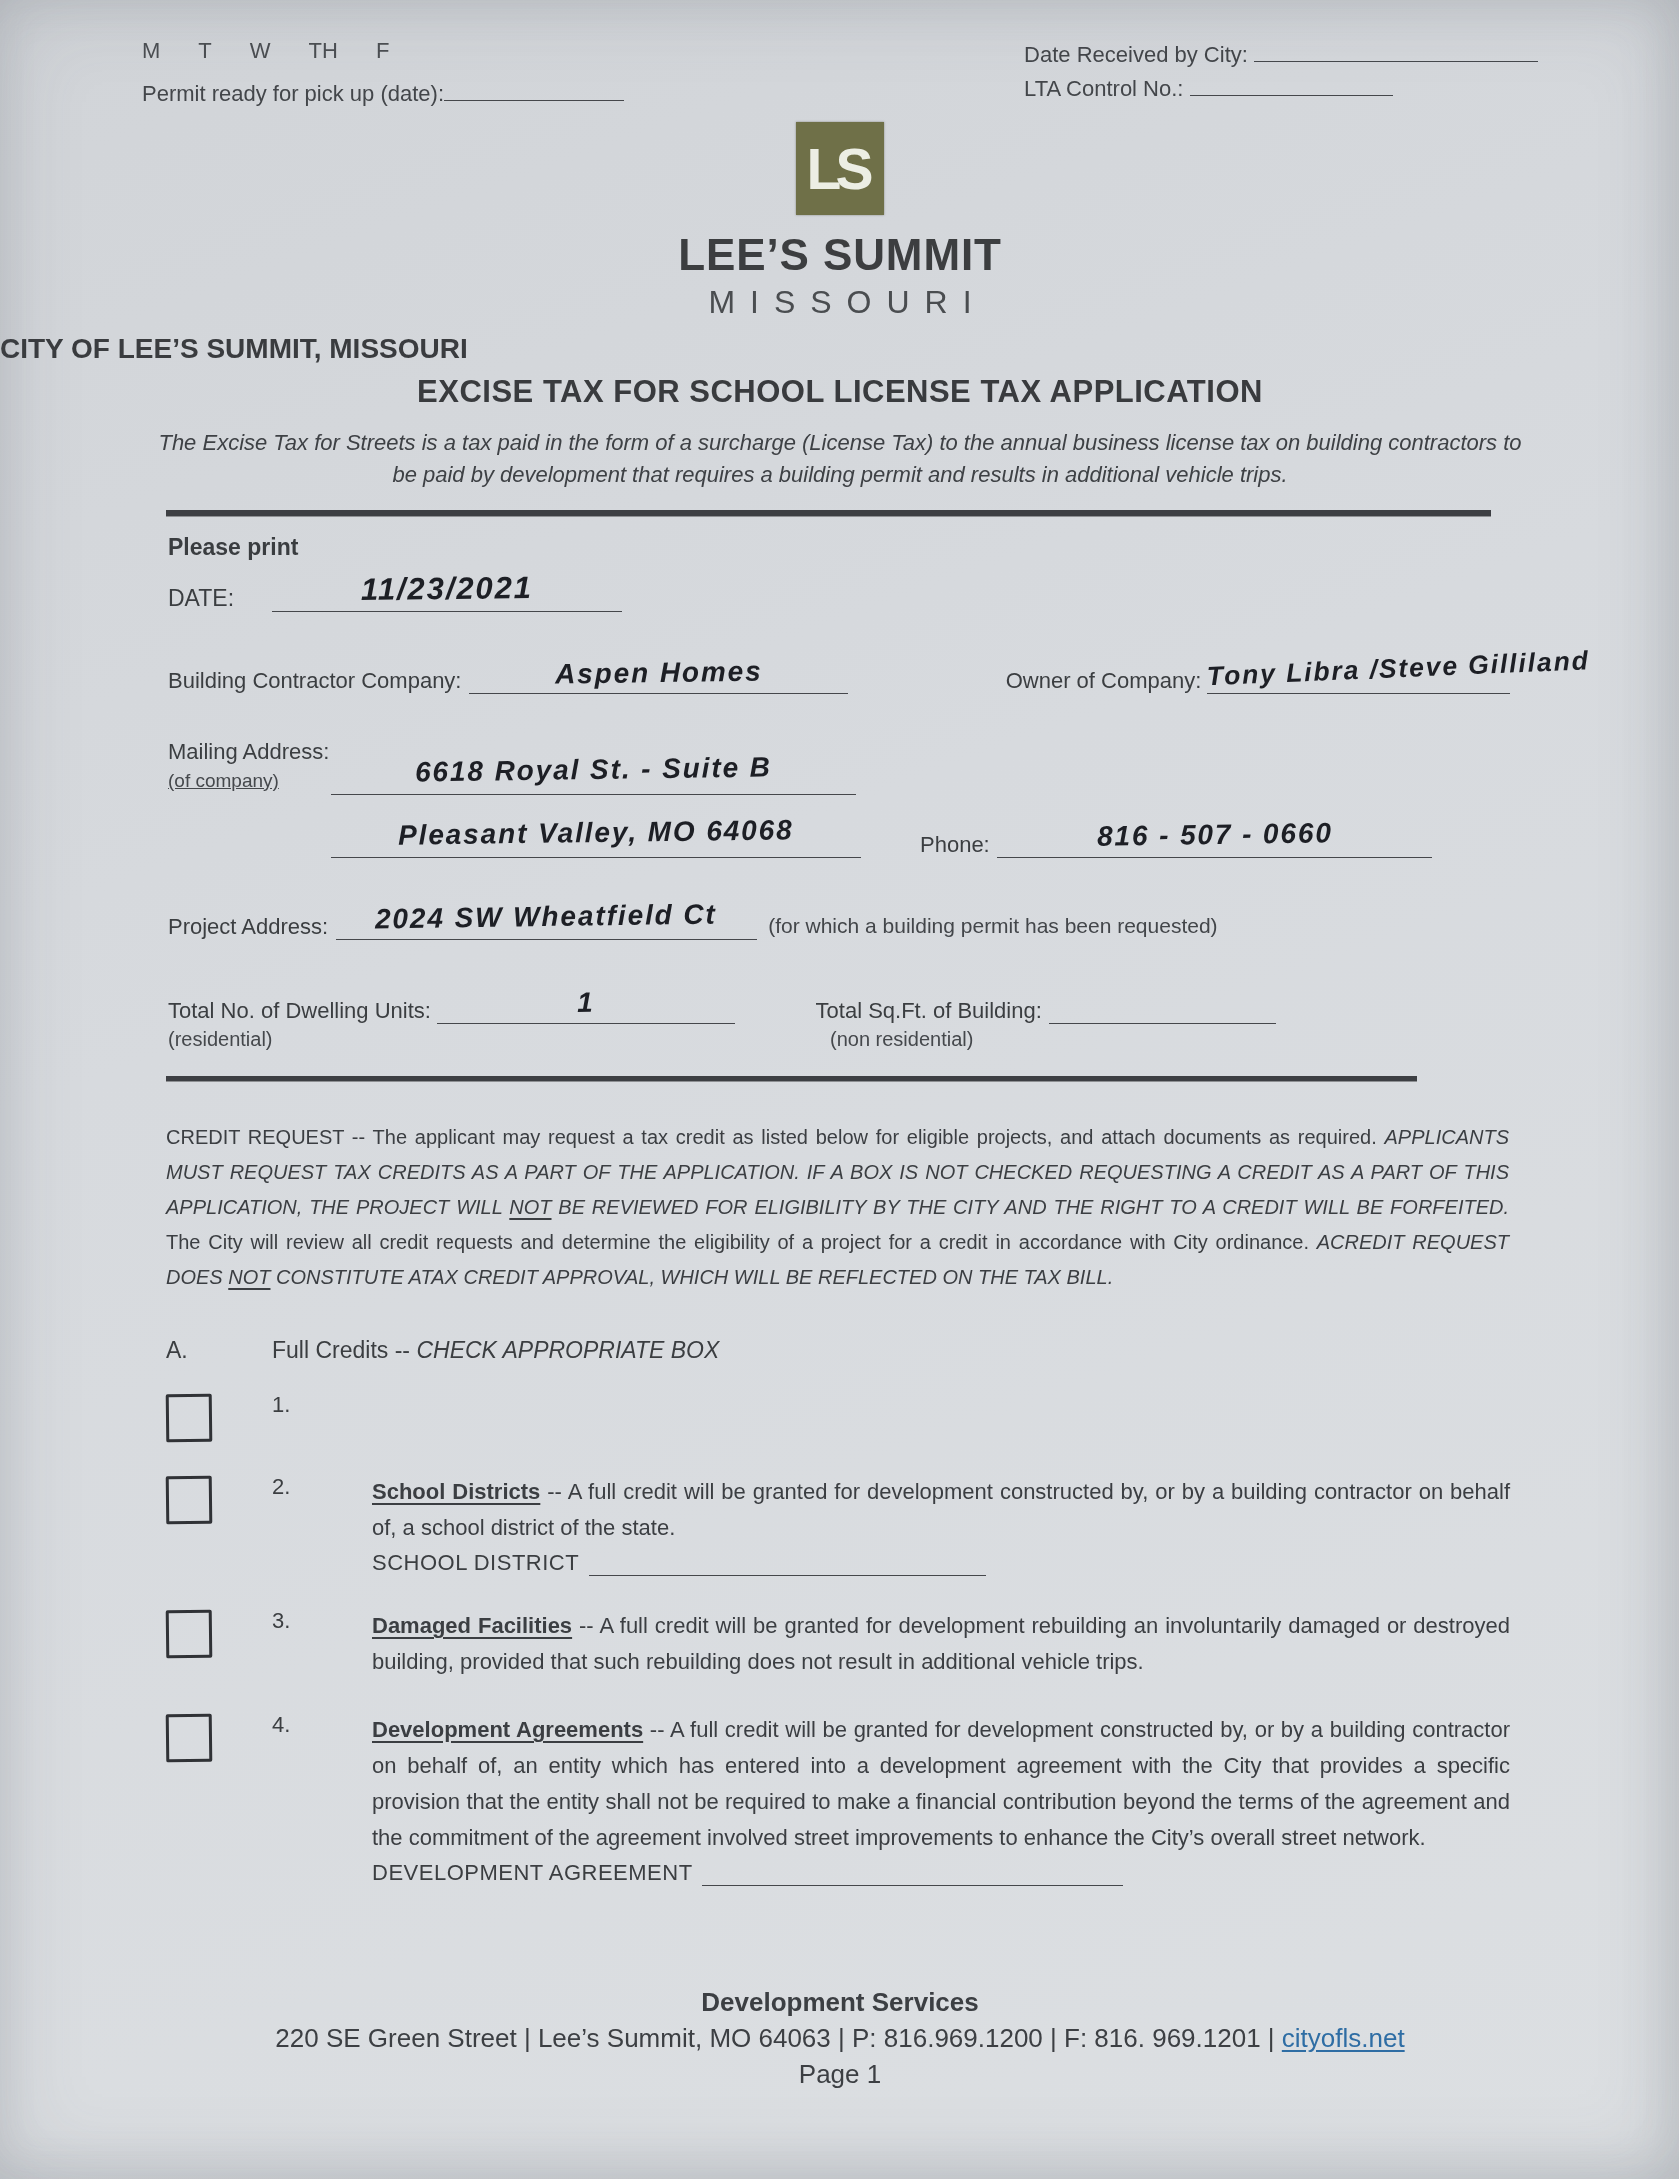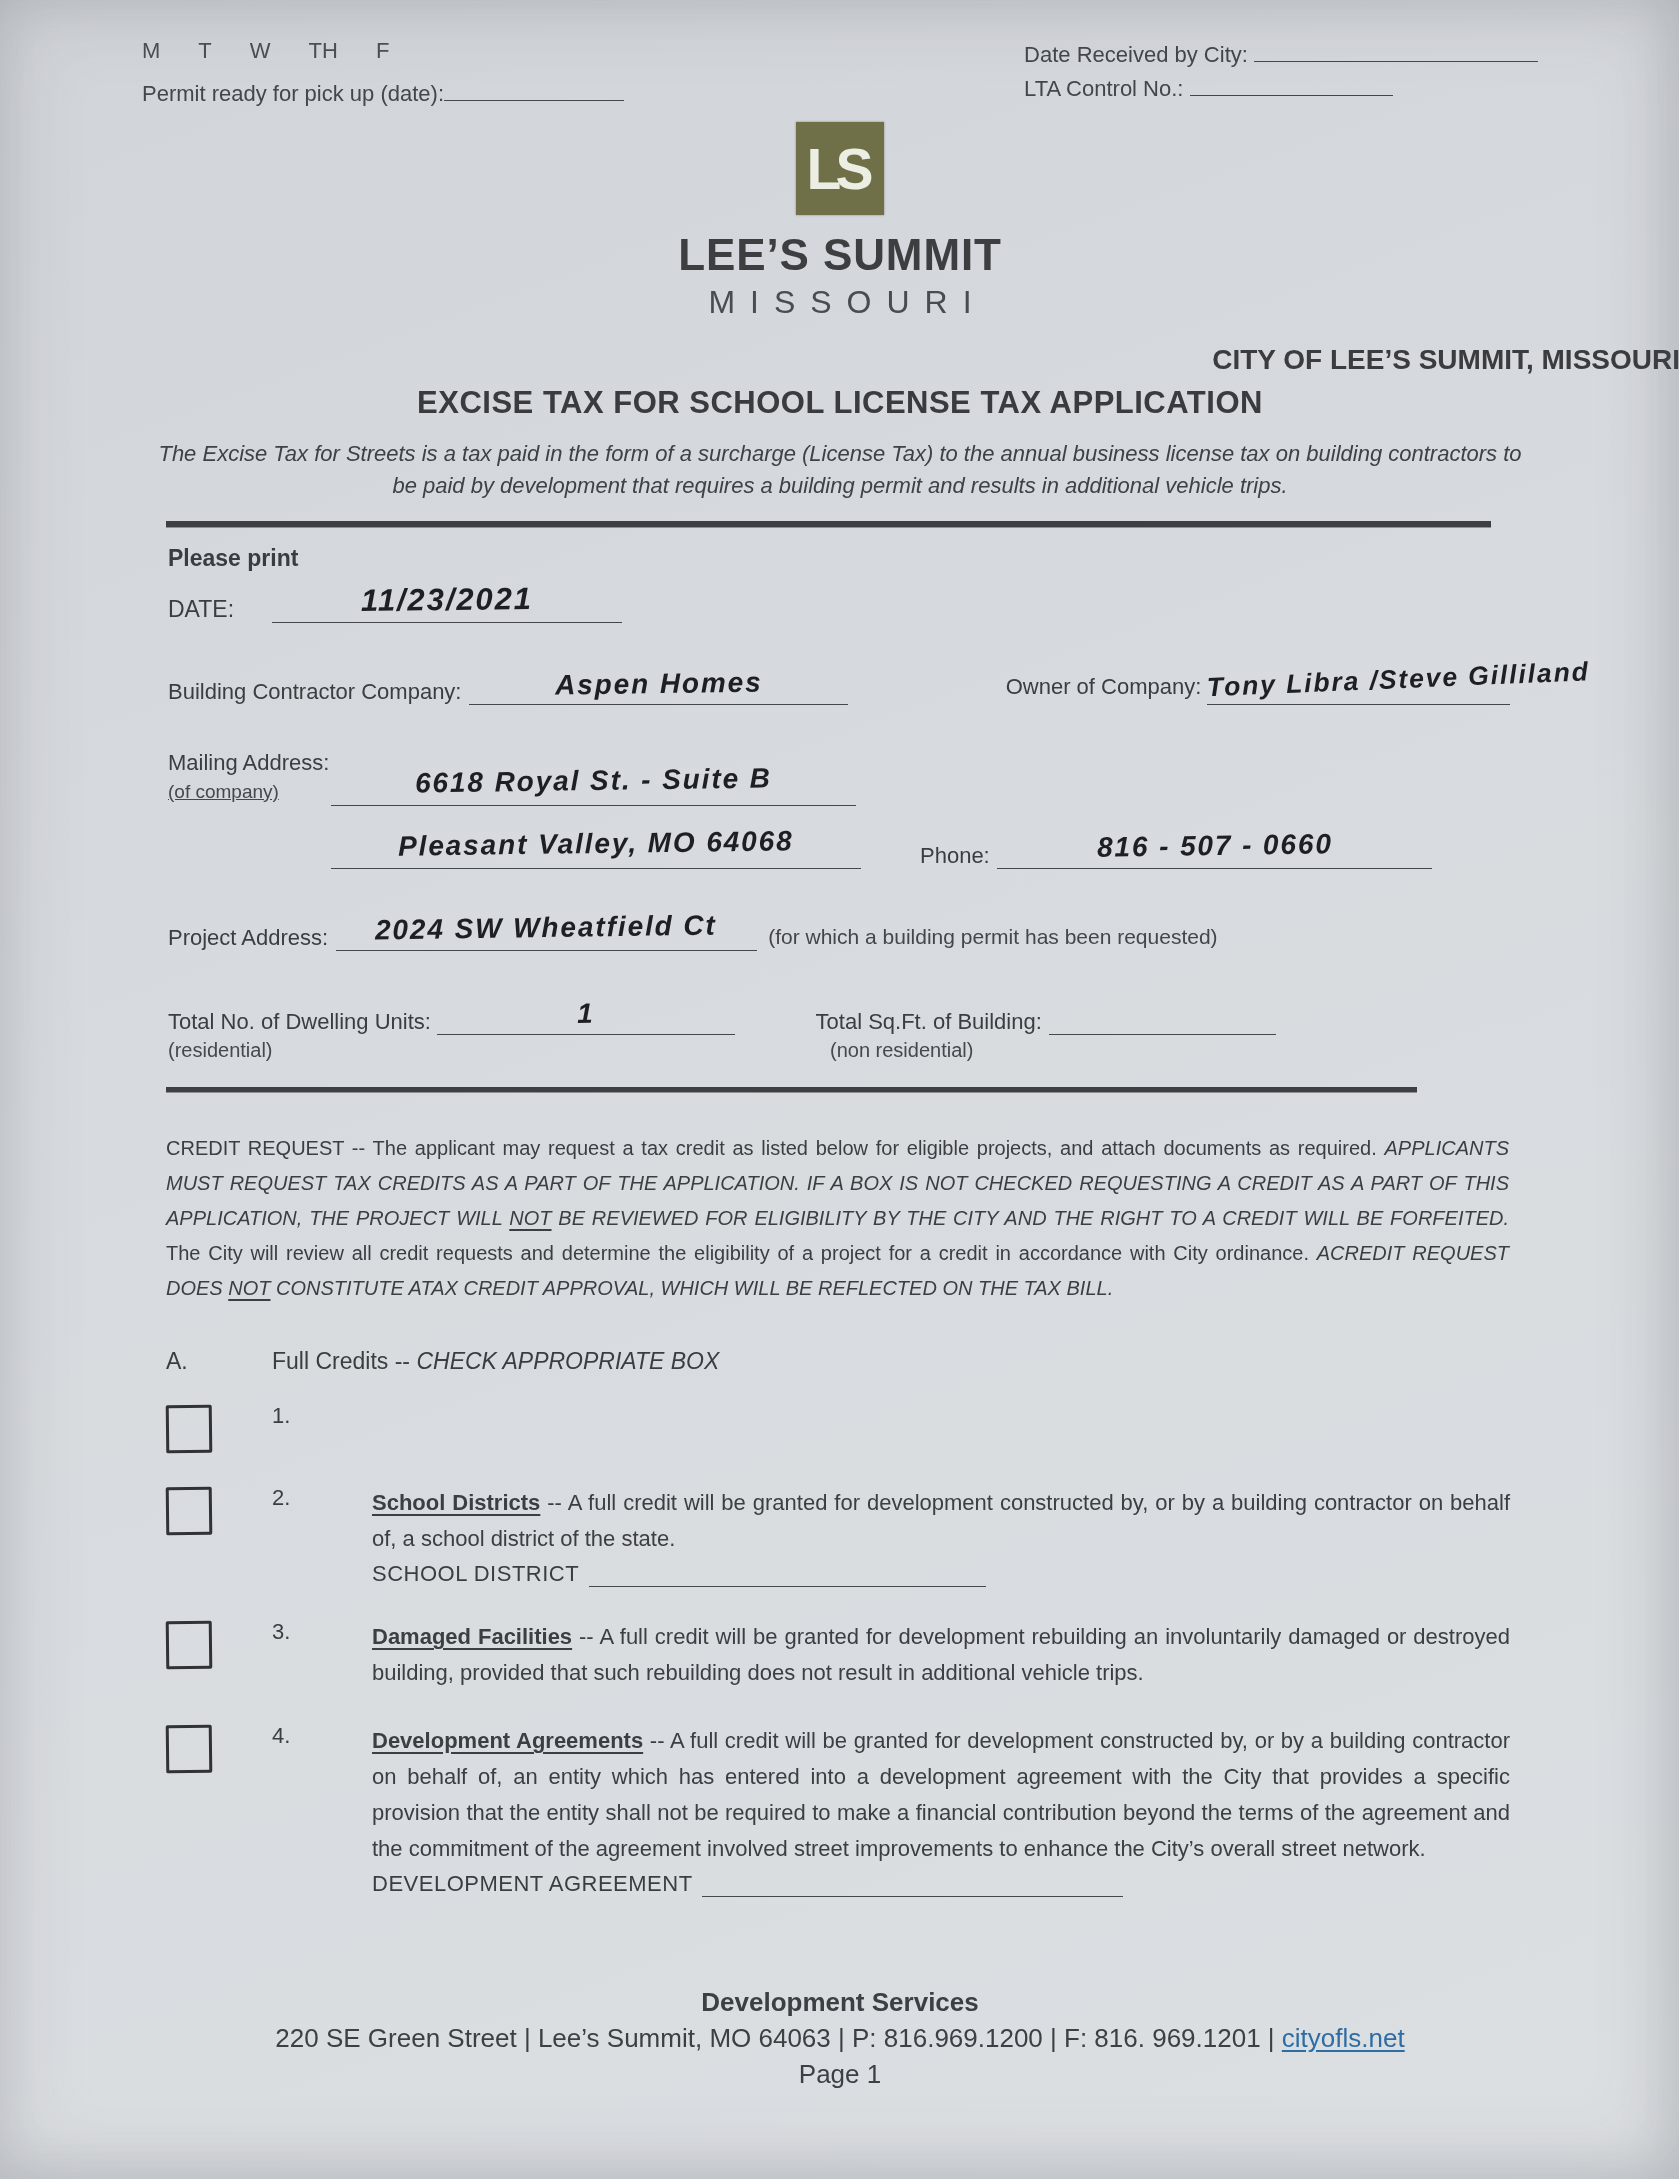--- a/index.html
+++ b/index.html
@@ -29,21 +29,21 @@
   .logo-block{text-align:center;margin-top:15px;}
   .ls-square{
     display:inline-flex;align-items:center;justify-content:center;
     width:83px;height:93px;background:#6f7048;
     color:#eceee4;font-size:57px;font-weight:bold;letter-spacing:-5.7px;
     padding-right:5.7px;box-shadow:0 0 1.9px rgba(60,60,45,.5);
   }
   .brand-name{margin-top:15px;font-size:44px;font-weight:bold;color:#3c3e40;letter-spacing:0.9px;}
   .brand-state{margin-top:3.8px;font-size:32px;color:#4a4d50;letter-spacing:15px;padding-left:15px;}
   
-  .doc-title1{margin-top:23px;text-align:right;font-size:28px;font-weight:bold;color:#3a3c3f;}
+  .doc-title1{margin-top:12px;text-align:left;font-size:28px;font-weight:bold;color:#3a3c3f;}
   .doc-title2{margin-top:9.5px;text-align:center;font-size:31px;font-weight:bold;color:#393b3e;letter-spacing:0.5px;}
   .intro{width:1382px;margin:17px auto 0 auto;text-align:center;font-style:italic;font-size:22px;line-height:32px;color:#3e4145;}
   .rule{height:5.7px;background:#3d3f43;border-bottom:1.9px solid #8e9093;}
   .rule1{margin:19px 189px 0 166px;}
   .rule2{margin:24.6px 263px 0 166px;}
   
   .form{margin:0 170px 0 168px;font-size:22px;}
   .please-print{margin-top:17px;font-weight:bold;font-size:23px;color:#3a3d40;}
   .row{display:flex;align-items:flex-end;}
   .hw{
@@ -51,21 +51,21 @@
     letter-spacing:1.9px;white-space:nowrap;display:inline-block;
   }
   .hw-lg{font-size:31px;transform:rotate(-.6deg);}
   .hw-md{font-size:28px;transform:rotate(-.8deg);}
   .hw-sm{font-size:26.5px;transform:rotate(-1.4deg);}
   .date-row{margin-top:11.4px;}
   .date-label{width:104px;font-size:23px;}
   .date-fill{width:350px;height:38px;}
   .contractor-row{margin-top:47px;}
   .contractor-fill{width:379px;height:34px;margin-left:7.6px;}
-  .owner-group{margin-left:auto;display:flex;align-items:center;}
+  .owner-group{margin-left:auto;display:flex;align-items:flex-end;}
   .owner-fill{width:303px;height:34px;margin-left:5.7px;overflow:visible;}
   .owner-fill .hw{transform:rotate(-2.4deg) translateY(-3.8px);}
   .mailing-block{margin-top:44px;}
   .mail-label-col{width:163px;line-height:28px;}
   .sub-label{font-size:19px;color:#45484c;text-decoration:underline;}
   .mail-fill1{width:525px;height:38px;}
   .mail-row2{margin-top:24.6px;}
   .mail-indent{width:163px;}
   .mail-fill2{width:530px;height:38px;}
   .phone-group{margin-left:59px;display:flex;align-items:flex-end;}

